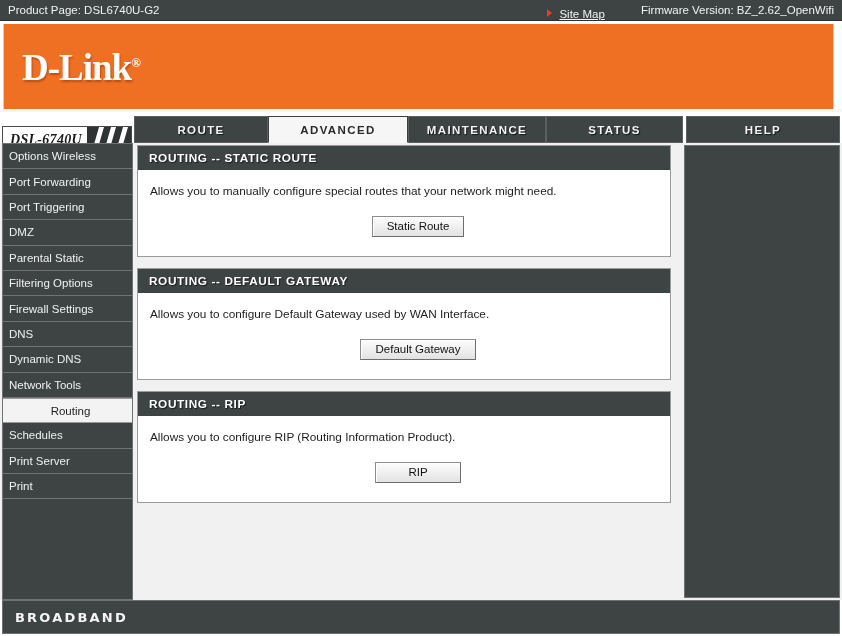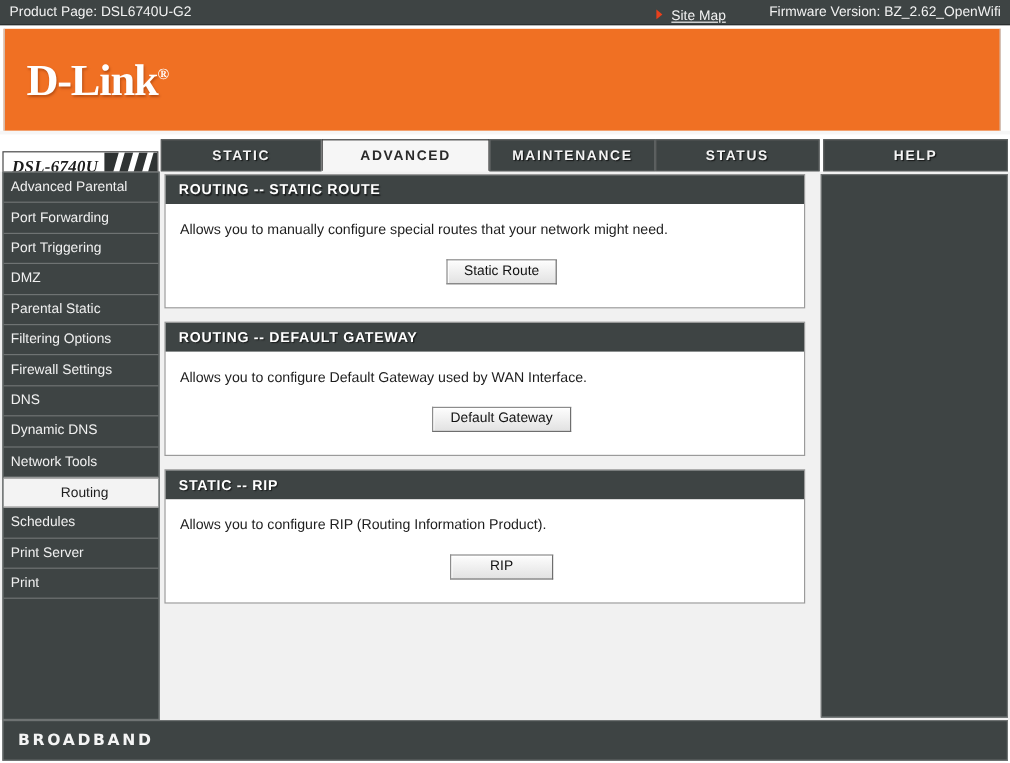--- a/index.html
+++ b/index.html
@@ -307,42 +307,42 @@
   <div id="model-tab">
     <span id="model-name">DSL-6740U</span>
     <span id="model-stripes">
       <i></i>
         <i></i>
         <i></i>
     </span>
   </div>
 
 <div class="tab" style="left: 134px; width: 134px;">
-      <span>STATIC</span>
+      <span>ROUTE</span>
     </div>
     <div class="tab active" style="left: 268px; width: 140px;">
       <span>ADVANCED</span>
     </div>
     <div class="tab" style="left: 408px; width: 138px;">
       <span>MAINTENANCE</span>
     </div>
     <div class="tab" style="left: 546px; width: 137px;">
       <span>STATUS</span>
     </div>
     <div class="tab" style="left: 686px; width: 154px;">
       <span>HELP</span>
     </div>
   </div>
 
 <div id="bodyframe">
 
   <div id="sidebar">
 
   <div class="side-item">
-        <span>Advanced Parental</span>
+        <span>Options Wireless</span>
       </div>
       <div class="side-item">
         <span>Port Forwarding</span>
       </div>
       <div class="side-item">
         <span>Port Triggering</span>
       </div>
       <div class="side-item">
         <span>DMZ</span>
       </div>
@@ -388,21 +388,21 @@
         </div>
       </div>
       <div class="panel">
         <div class="panel-head">ROUTING -- DEFAULT GATEWAY</div>
         <div class="panel-body">
           <p class="panel-desc">Allows you to configure Default Gateway used by WAN Interface.</p>
           <div class="btn-row"><div class="btn">Default Gateway</div></div>
         </div>
       </div>
       <div class="panel">
-        <div class="panel-head">STATIC -- RIP</div>
+        <div class="panel-head">ROUTING -- RIP</div>
         <div class="panel-body">
           <p class="panel-desc">Allows you to configure RIP (Routing Information Product).</p>
           <div class="btn-row"><div class="btn">RIP</div></div>
         </div>
       </div>
     </div>
 
   <div id="rightpanel"></div>
 </div>
 

